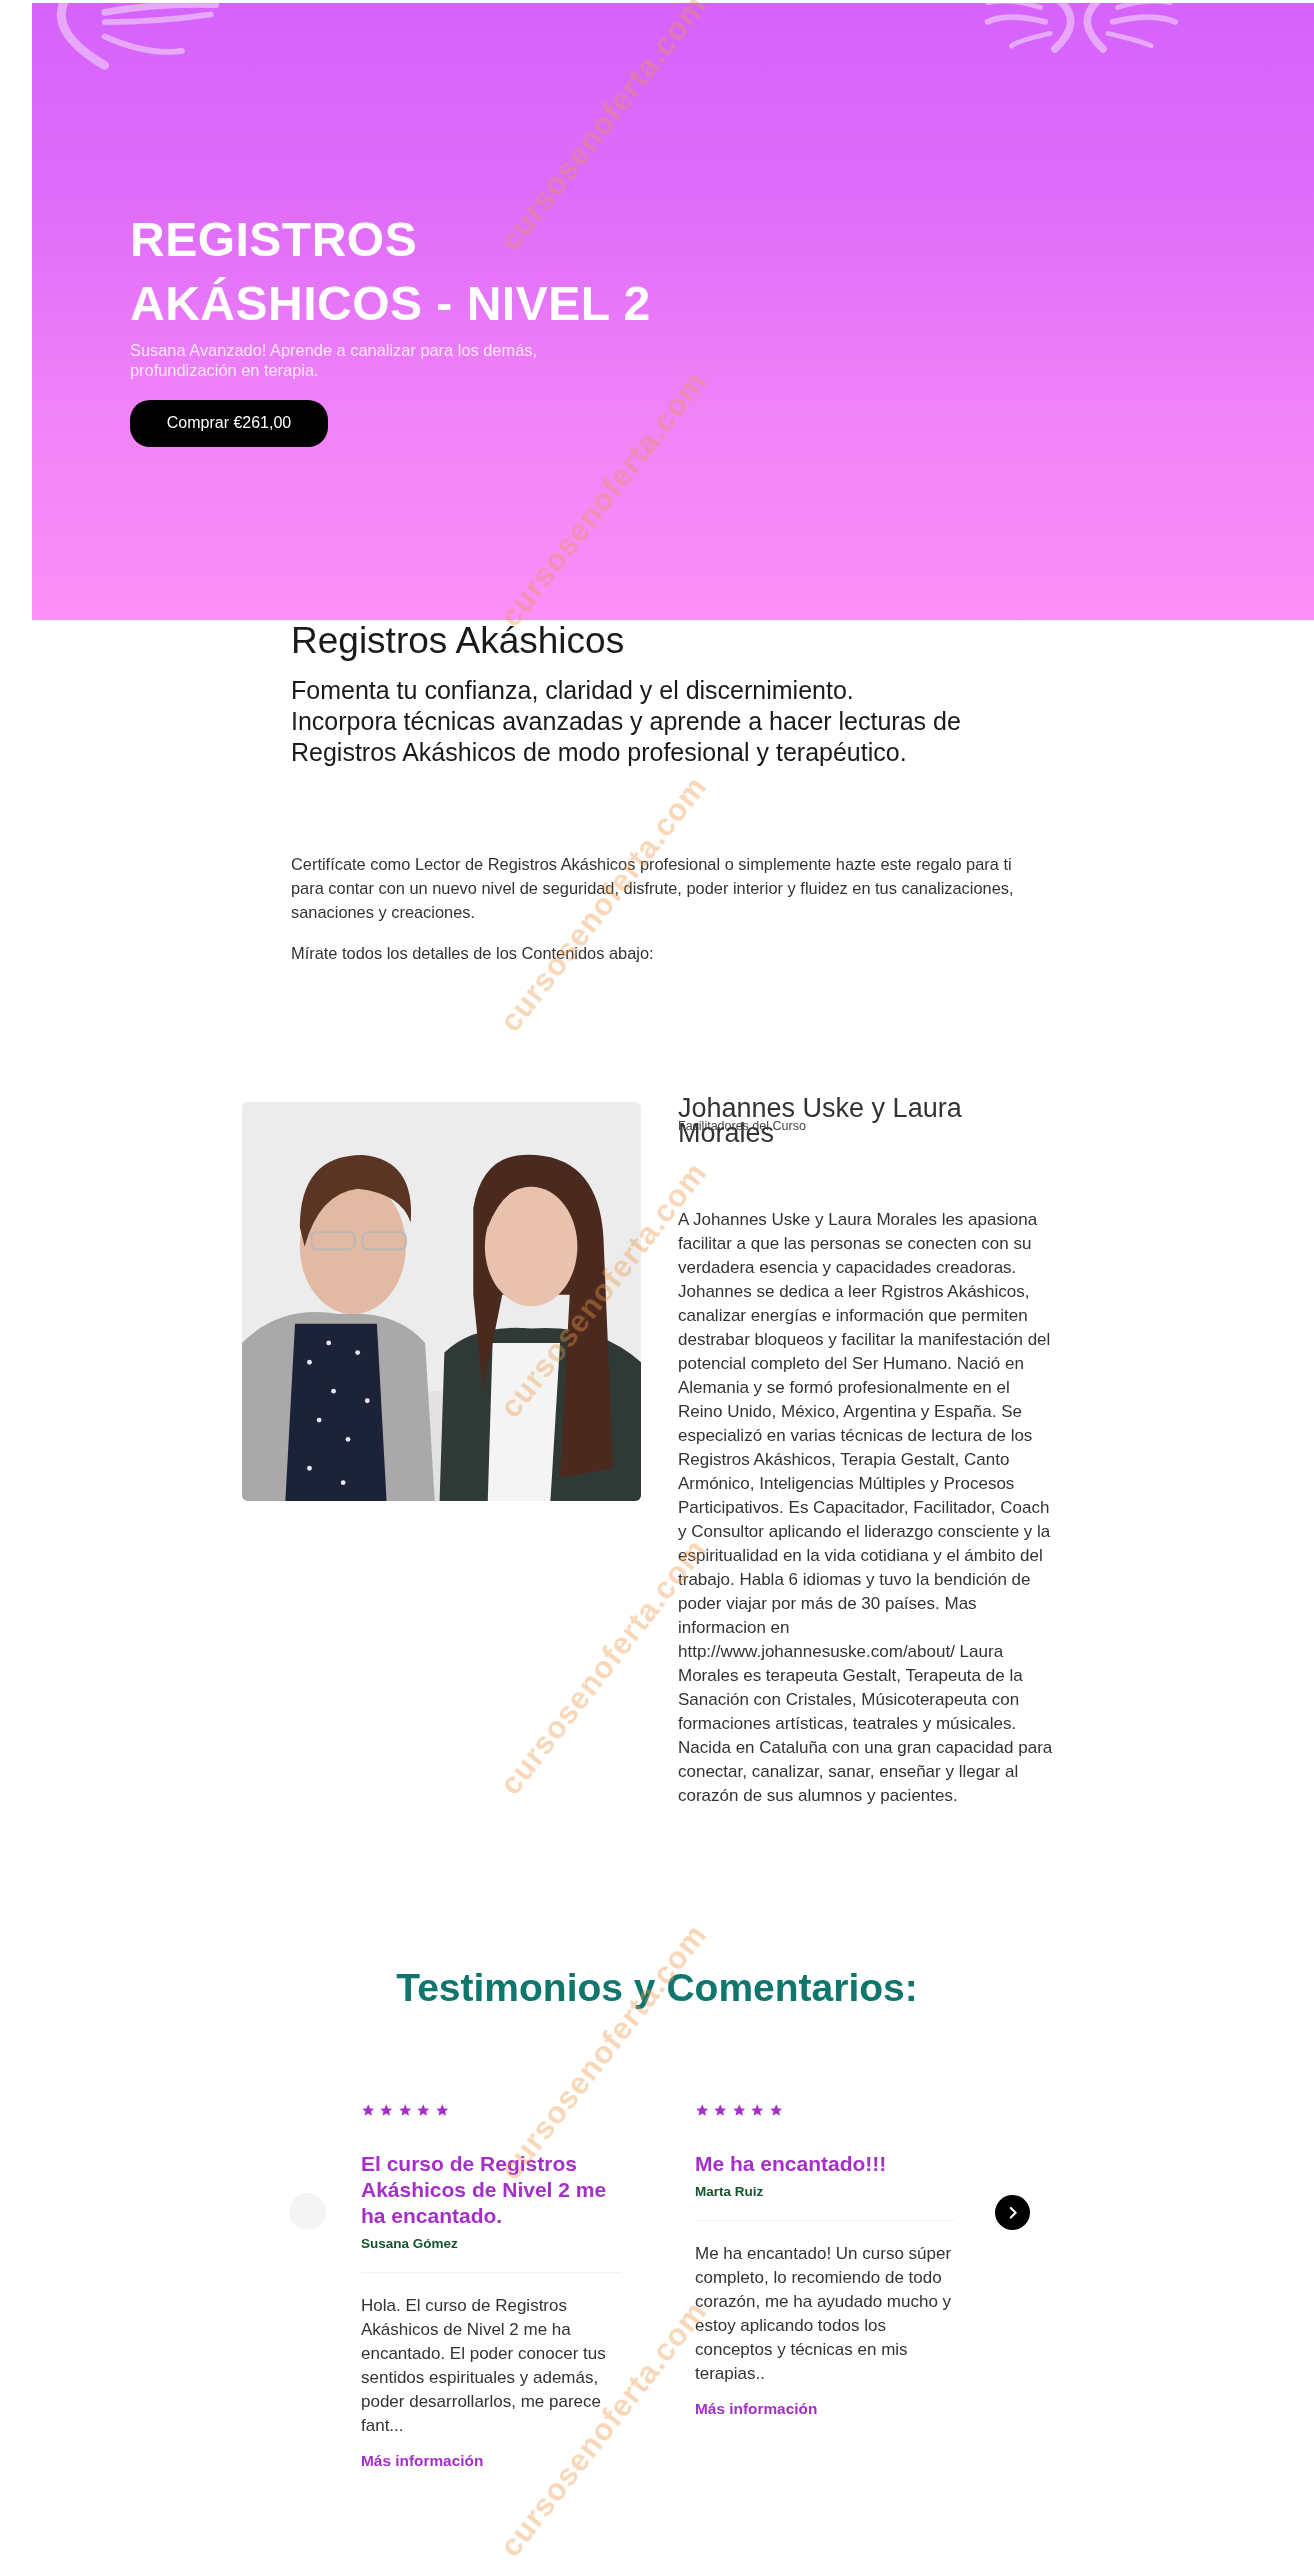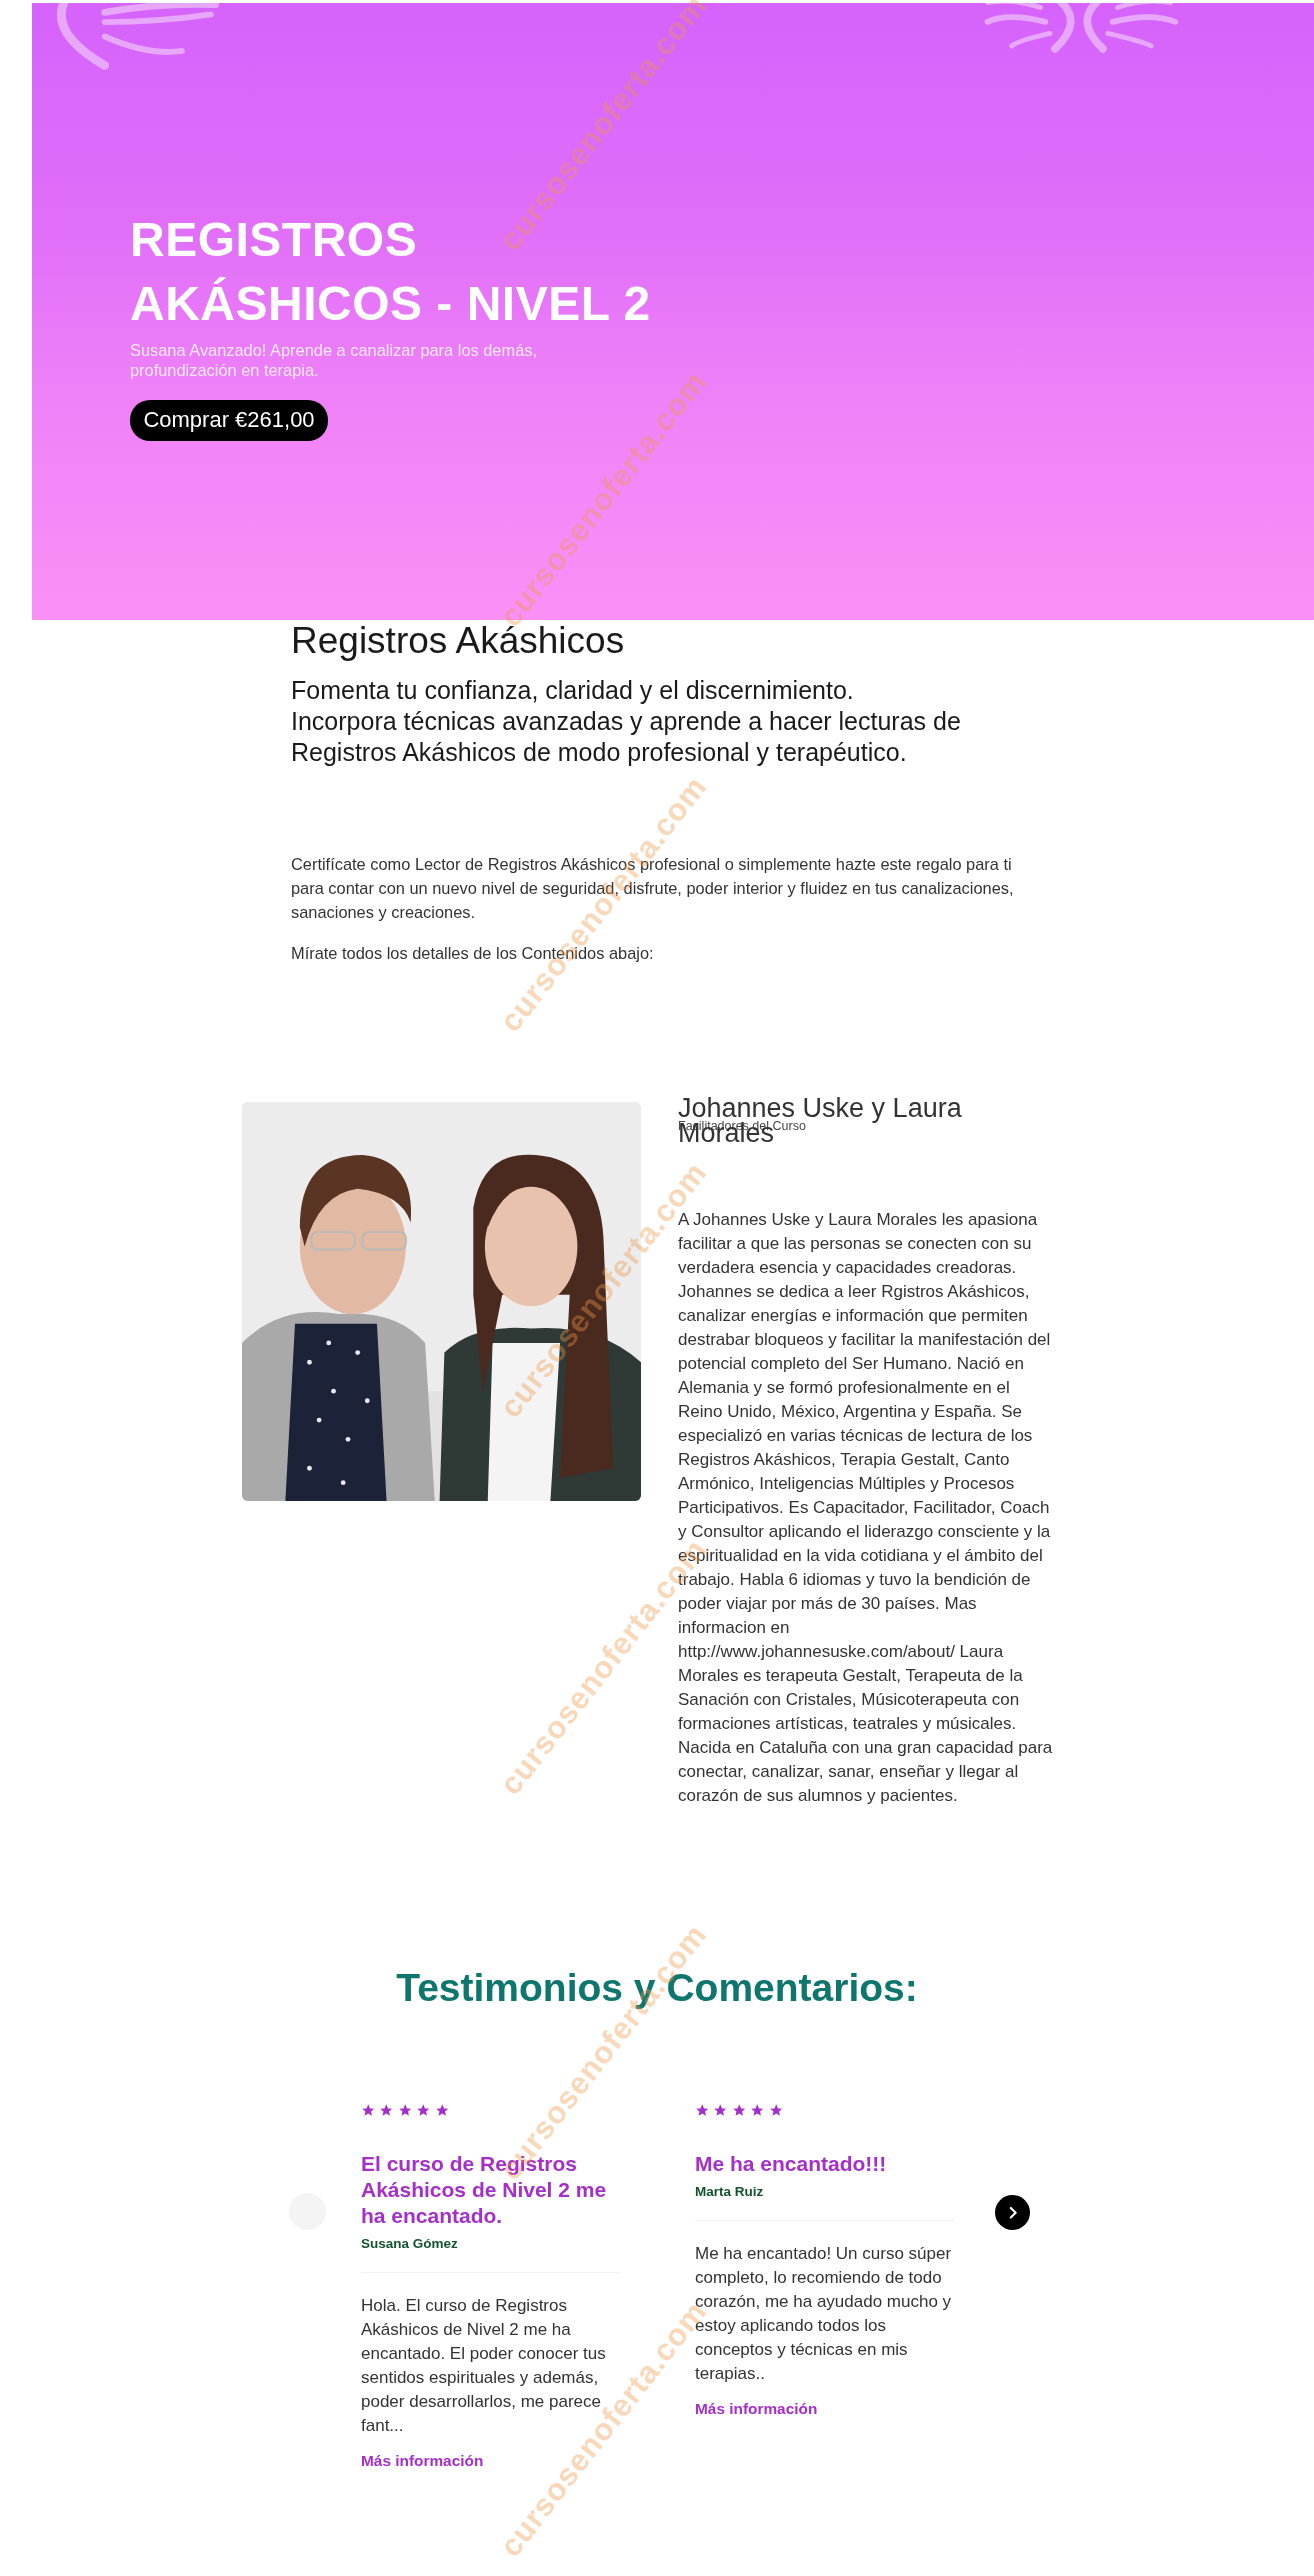--- a/index.html
+++ b/index.html
@@ -27,23 +27,23 @@
   .hero-title {
     position: absolute; left: 98px; top: 205px; width: 617px;
     color: #ffffff; font-weight: bold; font-size: 48px; line-height: 64px;
     letter-spacing: 0.5px;
   }
   .hero-sub {
     position: absolute; left: 98px; top: 337px; width: 482px;
     color: #fbe9fb; font-size: 16.4px; line-height: 20px;
   }
   .hero-btn {
-    position: absolute; left: 98px; top: 397px; width: 198px; height: 41px;
+    position: absolute; left: 98px; top: 397px; width: 198px; height: 47px;
     background: #000; color: #fff; border-radius: 20px; border: none;
-    font-family: "Liberation Sans", sans-serif; font-size: 22px;
+    font-family: "Liberation Sans", sans-serif; font-size: 16px;
     display: flex; align-items: center; justify-content: center; cursor: pointer;
   }
 
   
   .intro-title {
     position: absolute; left: 291px; top: 620px; font-size: 37px; color: #1a1a1a;
     font-weight: normal;
   }
   .intro-lead {
     position: absolute; left: 291px; top: 675px; width: 772px;

